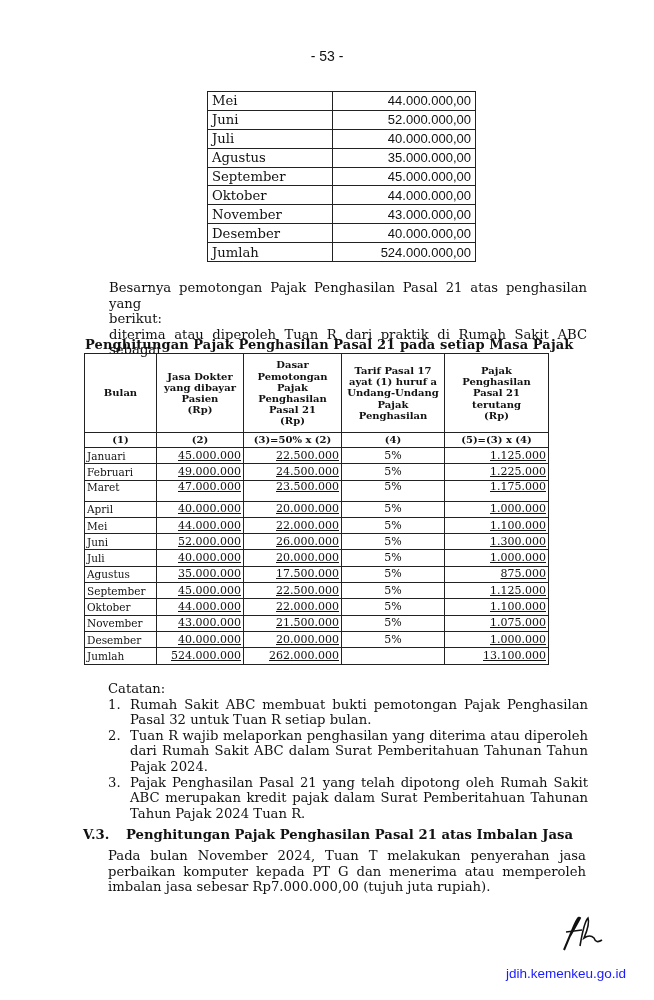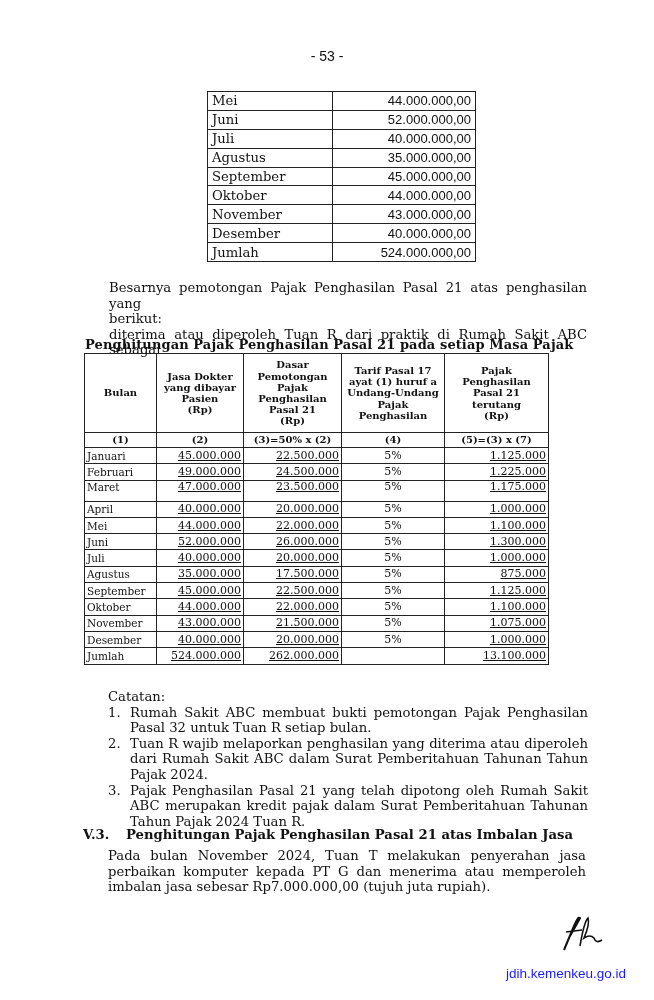--- a/index.html
+++ b/index.html
@@ -31,21 +31,21 @@
   .t2 th { font-weight: bold; text-align: center; font-size: 10px; line-height: 11.2px; }
   .t2 tr.hdr th { height: 78px; }
   .t2 tr.idx th { height: 14px; font-size: 10px; }
   .t2 tr.row td { height: 15.3px; font-family: "DejaVu Serif", serif; }
   .t2 tr.row.tall td { height: 20px; }
   .t2 td.num { text-align: right; font-family: "Liberation Sans", sans-serif; font-size: 11px; text-decoration: underline; }
   .t2 td.pct { text-align: center; font-family: "Liberation Sans", sans-serif; font-size: 11px; }
   .t2 td.mon { text-align: left; font-size: 10.5px; }
 
   .notes { top: 681px; left: 108px; width: 480px; }
-  .notes .title { font-size: 13.2px; line-height: 15.6px; margin-top: 8px; }
+  .notes .title { font-size: 13.2px; line-height: 15.6px; }
   .notes ol { margin: 0; padding: 0; list-style: none; }
   .notes li { position: relative; padding-left: 22px; font-size: 13.2px; line-height: 15.6px;
               text-align: justify; }
   .notes li .n { position: absolute; left: 0; top: 0; }
 
   .sec { top: 827px; left: 66px; font-weight: bold; font-size: 13.2px; white-space: nowrap; margin-left: 17px; }
   .sec .num { display: inline-block; width: 43px; }
   .p2 { top: 848px; left: 108px; width: 478px; }
   .p2 .line { display: block; text-align: justify; text-align-last: justify; }
   .p2 .line.last { text-align-last: left; }
@@ -130,21 +130,21 @@
       </th>
       <th>
         <span>Pajak Penghasilan</span><br><span>Pasal 21 terutang</span><br><span>(Rp)</span>
       </th>
     </tr>
     <tr class="idx">
       <th>(1)</th>
       <th>(2)</th>
       <th>(3)=50% x (2)</th>
       <th>(4)</th>
-      <th>(5)=(3) x (7)</th>
+      <th>(5)=(3) x (4)</th>
     </tr>
   </thead>
   <tbody>
     <tr class="row">
         <td class="mon">Januari</td>
         <td class="num">45.000.000</td>
         <td class="num">22.500.000</td>
         <td class="pct">5%</td>
         <td class="num">1.125.000</td>
       </tr>

